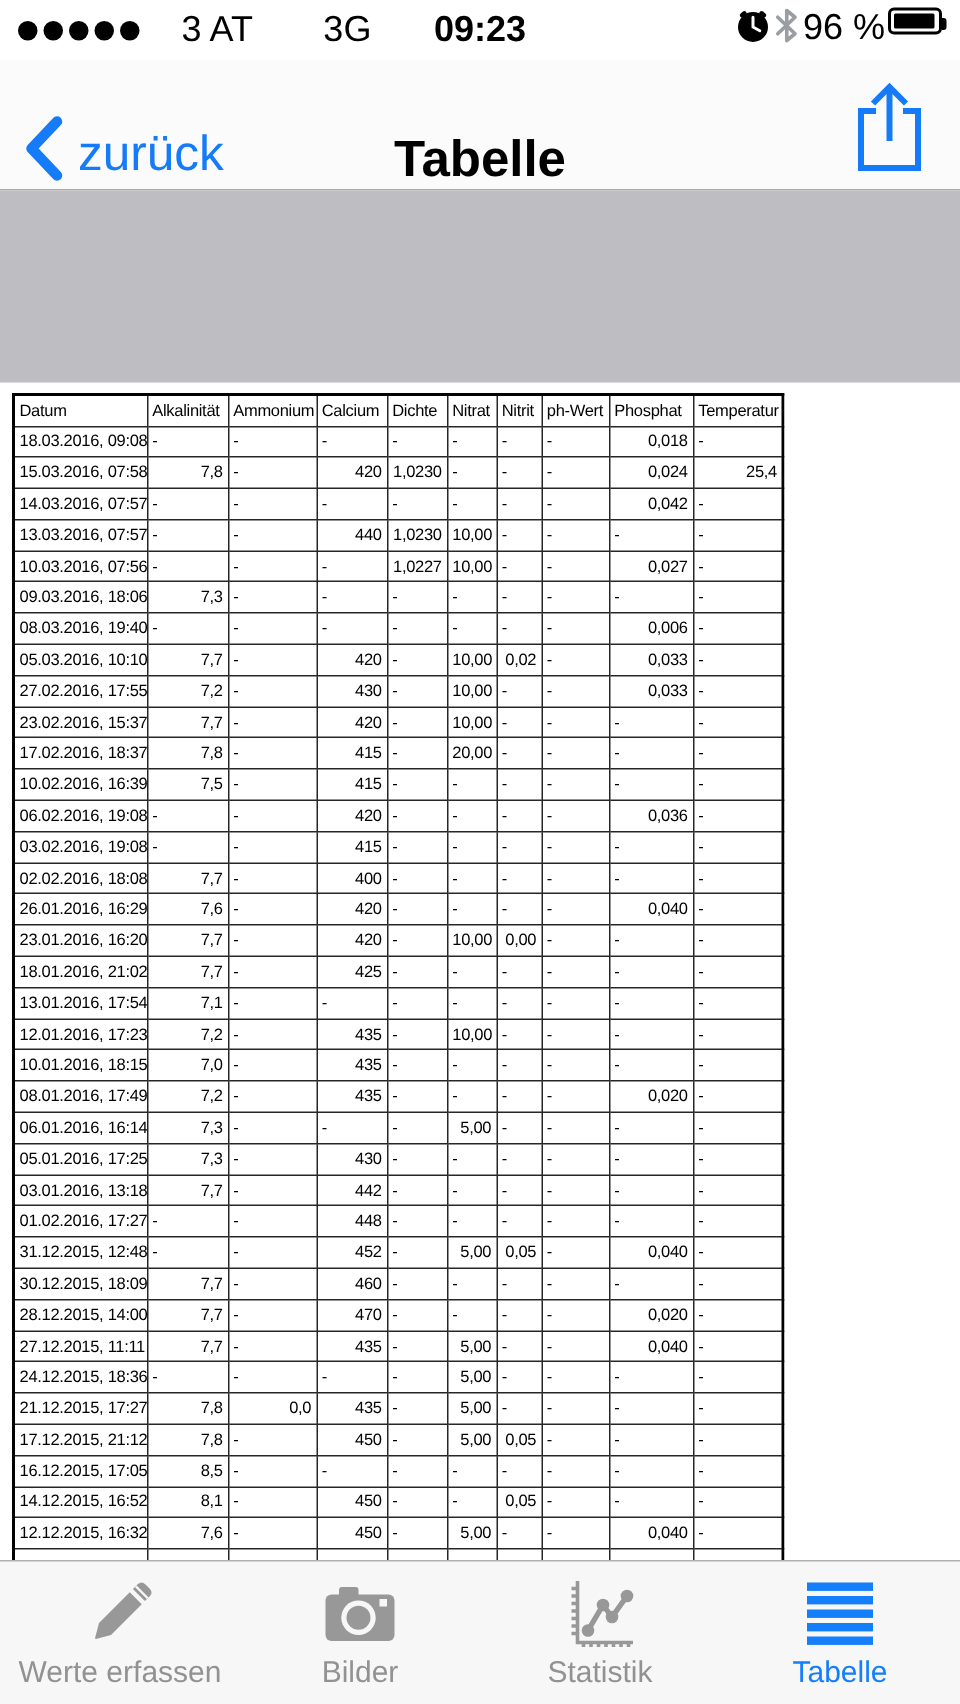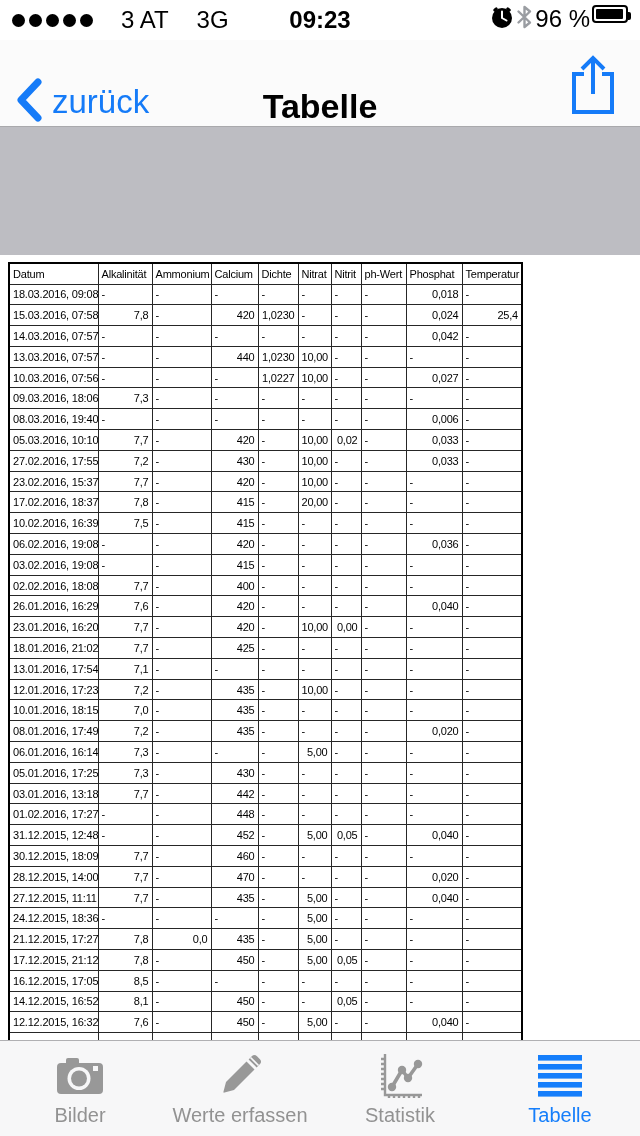--- a/index.html
+++ b/index.html
@@ -10,21 +10,21 @@
   }
   
   .status-bar {
     height:40px; background:#fff; position:relative;
     display:flex; align-items:center; padding:0 12px; font-size:24px;
   }
   .sb-left { display:flex; align-items:center; gap:24px; }
   .signal-dots { display:flex; gap:4px; margin-right:4px; }
   .signal-dots span { width:13px; height:13px; border-radius:50%; background:#000; display:block; }
   .sb-carrier, .sb-network { color:#000; }
-  .sb-network { margin-left:4px; }
+  .sb-network { margin-left:23px; }
   .sb-time {
     position:absolute; left:0; right:0; text-align:center;
     font-weight:700; font-size:24px; pointer-events:none;
   }
   .sb-right { margin-left:auto; display:flex; gap:2px; z-index:1; }
   .battery-pct { font-size:24px; }
   .battery-body {
     width:36px; height:18px; border:2px solid #000; border-radius:4px;
     position:relative; padding:2px; display:flex;
   }
@@ -611,42 +611,42 @@
           <td class="l"></td>
           <td class="l"></td>
         </tr>
       </tbody>
     </table>
 </div>
 
 <div class="tab-bar">
   <div class="tab-item">
     <span class="tab-icon">
-      <svg width="52" height="48" viewBox="0 0 52 48">
-        <rect x="12" y="6" width="13" height="8" rx="2" fill="#989898"></rect>
-        <rect x="3" y="11" width="46" height="31" rx="4" fill="#989898"></rect>
-        <rect x="39" y="14" width="5" height="5" fill="#f7f7f8"></rect>
-        <circle cx="25" cy="26.5" r="11.5" fill="#f7f7f8"></circle>
-        <circle cx="25" cy="26.5" r="8" fill="#989898"></circle>
-      </svg>
-    </span>
-    <span class="tab-label">Bilder</span>
-  </div>
-  <div class="tab-item">
-    <span class="tab-icon">
       <svg width="48" height="48" viewBox="0 0 48 48">
         <g fill="#989898">
           <path d="M30.5 9.5 L38.5 17.5 L18 38 L8.5 40.5 Q7 41 7.5 39.5 L10 30 Z"></path>
           <path d="M32.6 7.4 L36 4 Q38.5 1.8 41 4.3 L43.7 7 Q46.2 9.5 44 12 L40.6 15.4 Z"></path>
         </g>
         <path d="M31.5 8.5 L39.5 16.5" stroke="#f7f7f8" stroke-width="1.6"></path>
         <path d="M34.5 5.5 L42.5 13.5" stroke="#f7f7f8" stroke-width="1.6"></path>
       </svg>
     </span>
     <span class="tab-label">Werte erfassen</span>
+  </div>
+  <div class="tab-item">
+    <span class="tab-icon">
+      <svg width="52" height="48" viewBox="0 0 52 48">
+        <rect x="12" y="6" width="13" height="8" rx="2" fill="#989898"></rect>
+        <rect x="3" y="11" width="46" height="31" rx="4" fill="#989898"></rect>
+        <rect x="39" y="14" width="5" height="5" fill="#f7f7f8"></rect>
+        <circle cx="25" cy="26.5" r="11.5" fill="#f7f7f8"></circle>
+        <circle cx="25" cy="26.5" r="8" fill="#989898"></circle>
+      </svg>
+    </span>
+    <span class="tab-label">Bilder</span>
   </div>
   <div class="tab-item">
     <span class="tab-icon">
       <svg width="48" height="48" viewBox="0 0 48 48">
         <g stroke="#989898" stroke-width="2.4" fill="none">
           <path d="M9 2 L9 43 L46 43"></path>
           <path d="M9 7 L5 7 M9 12 L5 12 M9 17 L5 17 M9 22 L5 22 M9 27 L5 27 M9 32 L5 32 M9 37 L5 37"></path>
           <path d="M13 43 L13 46 M18 43 L18 46 M23 43 L23 46 M28 43 L28 46 M33 43 L33 46 M38 43 L38 46 M43 43 L43 46"></path>
         </g>
         <path d="M16 35 L26 18 L32 26 L42 12" stroke="#989898" stroke-width="3.6" fill="none" stroke-linejoin="round"></path>

